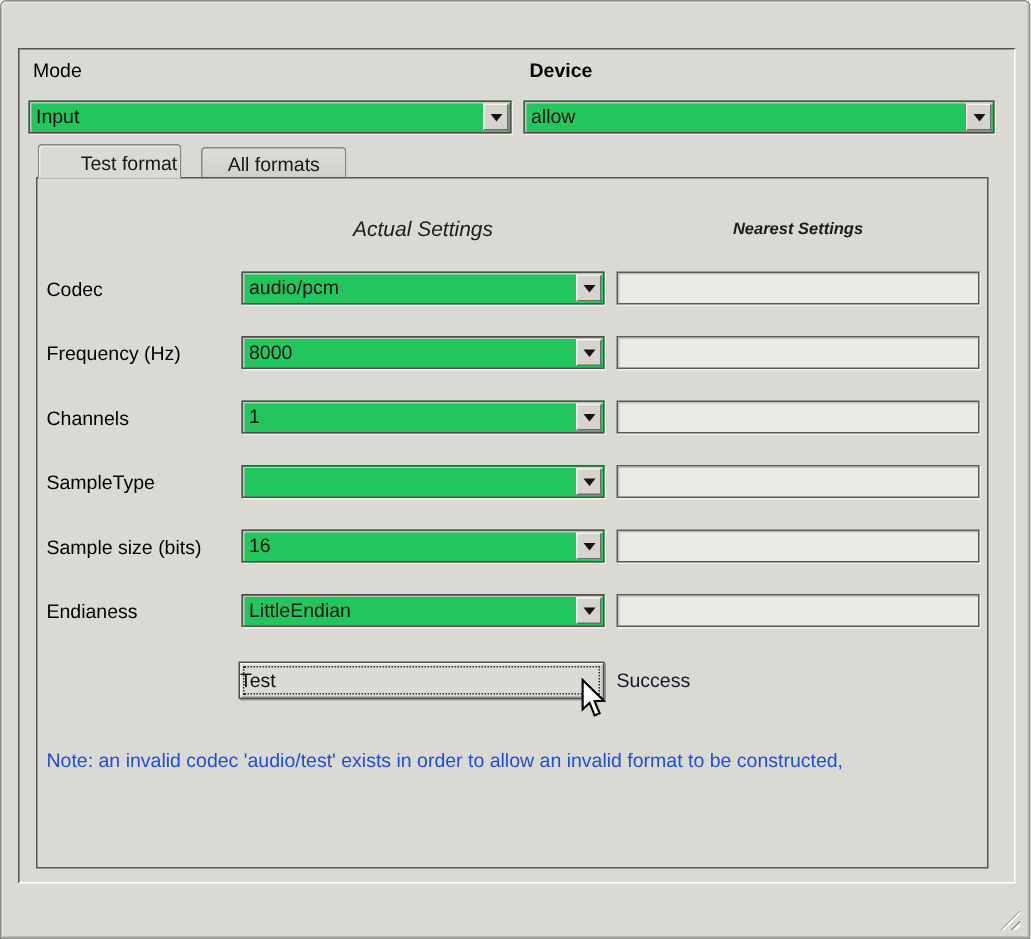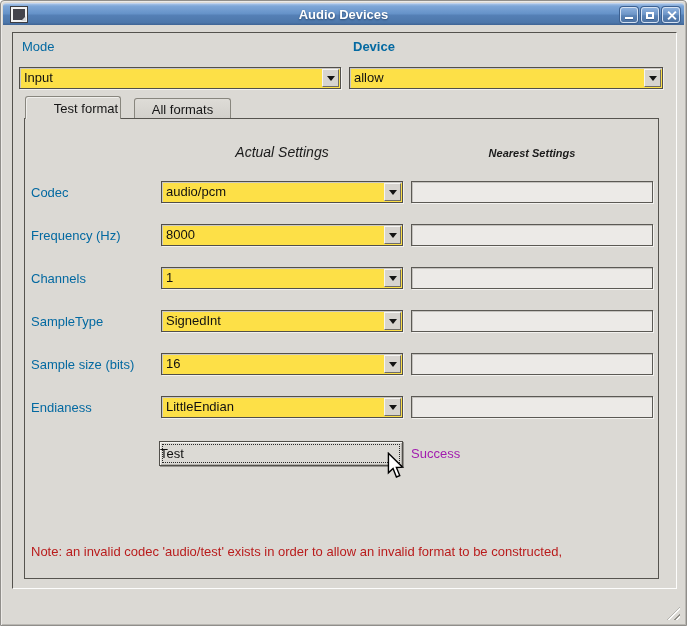--- a/index.html
+++ b/index.html
@@ -63,31 +63,31 @@
     border-bottom:1px solid #fdfdfc; border-right:1px solid #fdfdfc;
   }
   .panel {
     position:absolute; left:23px; top:117px; width:635px; height:461px;
     border:1px solid #56544f;
     background:#dbd9d4;
     z-index:2;
   }
 
   
-  .lbl { position:absolute; font-size:13px; color:#0369a1; white-space:nowrap; z-index:4;text-align:right; }
+  .lbl { position:absolute; font-size:13px; color:#000000; white-space:nowrap; z-index:4;text-align:right; }
   .mode-label   { left:21px;  top:38px; }
   .device-label { left:352px; top:38px;font-weight:bold; }
 
   .hdr { position:absolute; font-style:italic; color:#1b1b1b; text-align:center; z-index:4; }
   .hdr-actual  { left:160px; top:143px; width:242px; font-size:14px; }
   .hdr-nearest { left:410px; top:146px; width:242px; font-size:11px; font-weight:bold; }
 
   
   .combo {
-    position:absolute; height:22px; background:#fde047;
+    position:absolute; height:22px; background:#22c55e;
     border:1px solid #514f4a;
     box-shadow:1px 1px 0 #f2f1ee, inset 1px 1px 0 #c9c7c3;
     z-index:4; cursor:default;
   }
   .combo-value {
     position:absolute; left:4px; top:0; right:20px; height:20px;
     line-height:20px; font-size:13px; color:#111; overflow:hidden; white-space:nowrap;
   }
   .arrow-btn {
     position:absolute; top:1px; right:1px; bottom:1px; width:17px;
@@ -136,55 +136,40 @@
     background:#dcdad5;
     border:1px solid #514f4a;
     box-shadow:inset 1px 1px 0 #f4f3f0, inset -1px -1px 0 #b3b1ac, 1px 1px 0 #96948f;
     font-size:13px; color:#111; text-align:left; line-height:23px;
     z-index:4; cursor:default;
   }
   .focus-ring {
     position:absolute; left:2px; top:2px; right:2px; bottom:2px;
     border:1px dotted #2a2a2a; pointer-events:none;
   }
-  .status { position:absolute; left:410px; top:445px; font-size:13px; color:#a21caf; z-index:4; }
-
-  .note { position:absolute; left:30px; width:622px; font-size:13px; color:#b91c1c; line-height:17px; z-index:4;margin-top:45px; }
+  .status { position:absolute; left:410px; top:445px; font-size:13px; color:#0f172a; z-index:4; }
+
+  .note { position:absolute; left:30px; width:622px; font-size:13px; color:#1d4ed8; line-height:17px; z-index:4; }
   .note-1 { top:497px; }
   .note-2 { top:514px; }
 
   
   .resize-grip {
     position:absolute; right:6px; bottom:5px; width:13px; height:13px;
     background:repeating-linear-gradient(135deg, transparent 0 3px, #92908a 3px 4px, #fbfbfa 4px 5.5px);
     clip-path:polygon(100% 0, 100% 100%, 0 100%);
     cursor:nwse-resize; z-index:5;
   }
   .cursor { position:absolute; left:385px; top:451px; z-index:9; pointer-events:none; }
 </style>
 </head>
 <body>
 
 <div class="window">
 
-  <div class="titlebar">
-    <div class="win-icon"></div>
-    <div class="title">Audio Devices</div>
-    <div class="winbtns">
-      <div class="wbtn">
-          <span class="glyph-min"></span>
-        </div>
-      <div class="wbtn">
-          <span class="glyph-max"></span>
-        </div>
-      <div class="wbtn">
-          <span class="glyph-close"></span>
-        </div>
-    </div>
-  </div>
 
   <div class="outer-frame"></div>
 
   <div class="lbl mode-label">Mode</div>
   <div class="combo mode-combo">
     <span class="combo-value">Input</span>
     <span class="arrow-btn">
         <span class="tri"></span>
       </span>
   </div>
@@ -227,21 +212,20 @@
   <div class="combo row-combo" style="top:266px;">
     <span class="combo-value">1</span>
     <span class="arrow-btn">
         <span class="tri"></span>
       </span>
   </div>
   <div class="field" style="top:266px;"></div>
 
   <div class="lbl" style="left:30px; top:313px;">SampleType</div>
   <div class="combo row-combo" style="top:309px;">
-    <span class="combo-value">SignedInt</span>
     <span class="arrow-btn">
         <span class="tri"></span>
       </span>
   </div>
   <div class="field" style="top:309px;"></div>
 
   <div class="lbl" style="left:30px; top:356px;">Sample size (bits)</div>
   <div class="combo row-combo" style="top:352px;">
     <span class="combo-value">16</span>
     <span class="arrow-btn">

